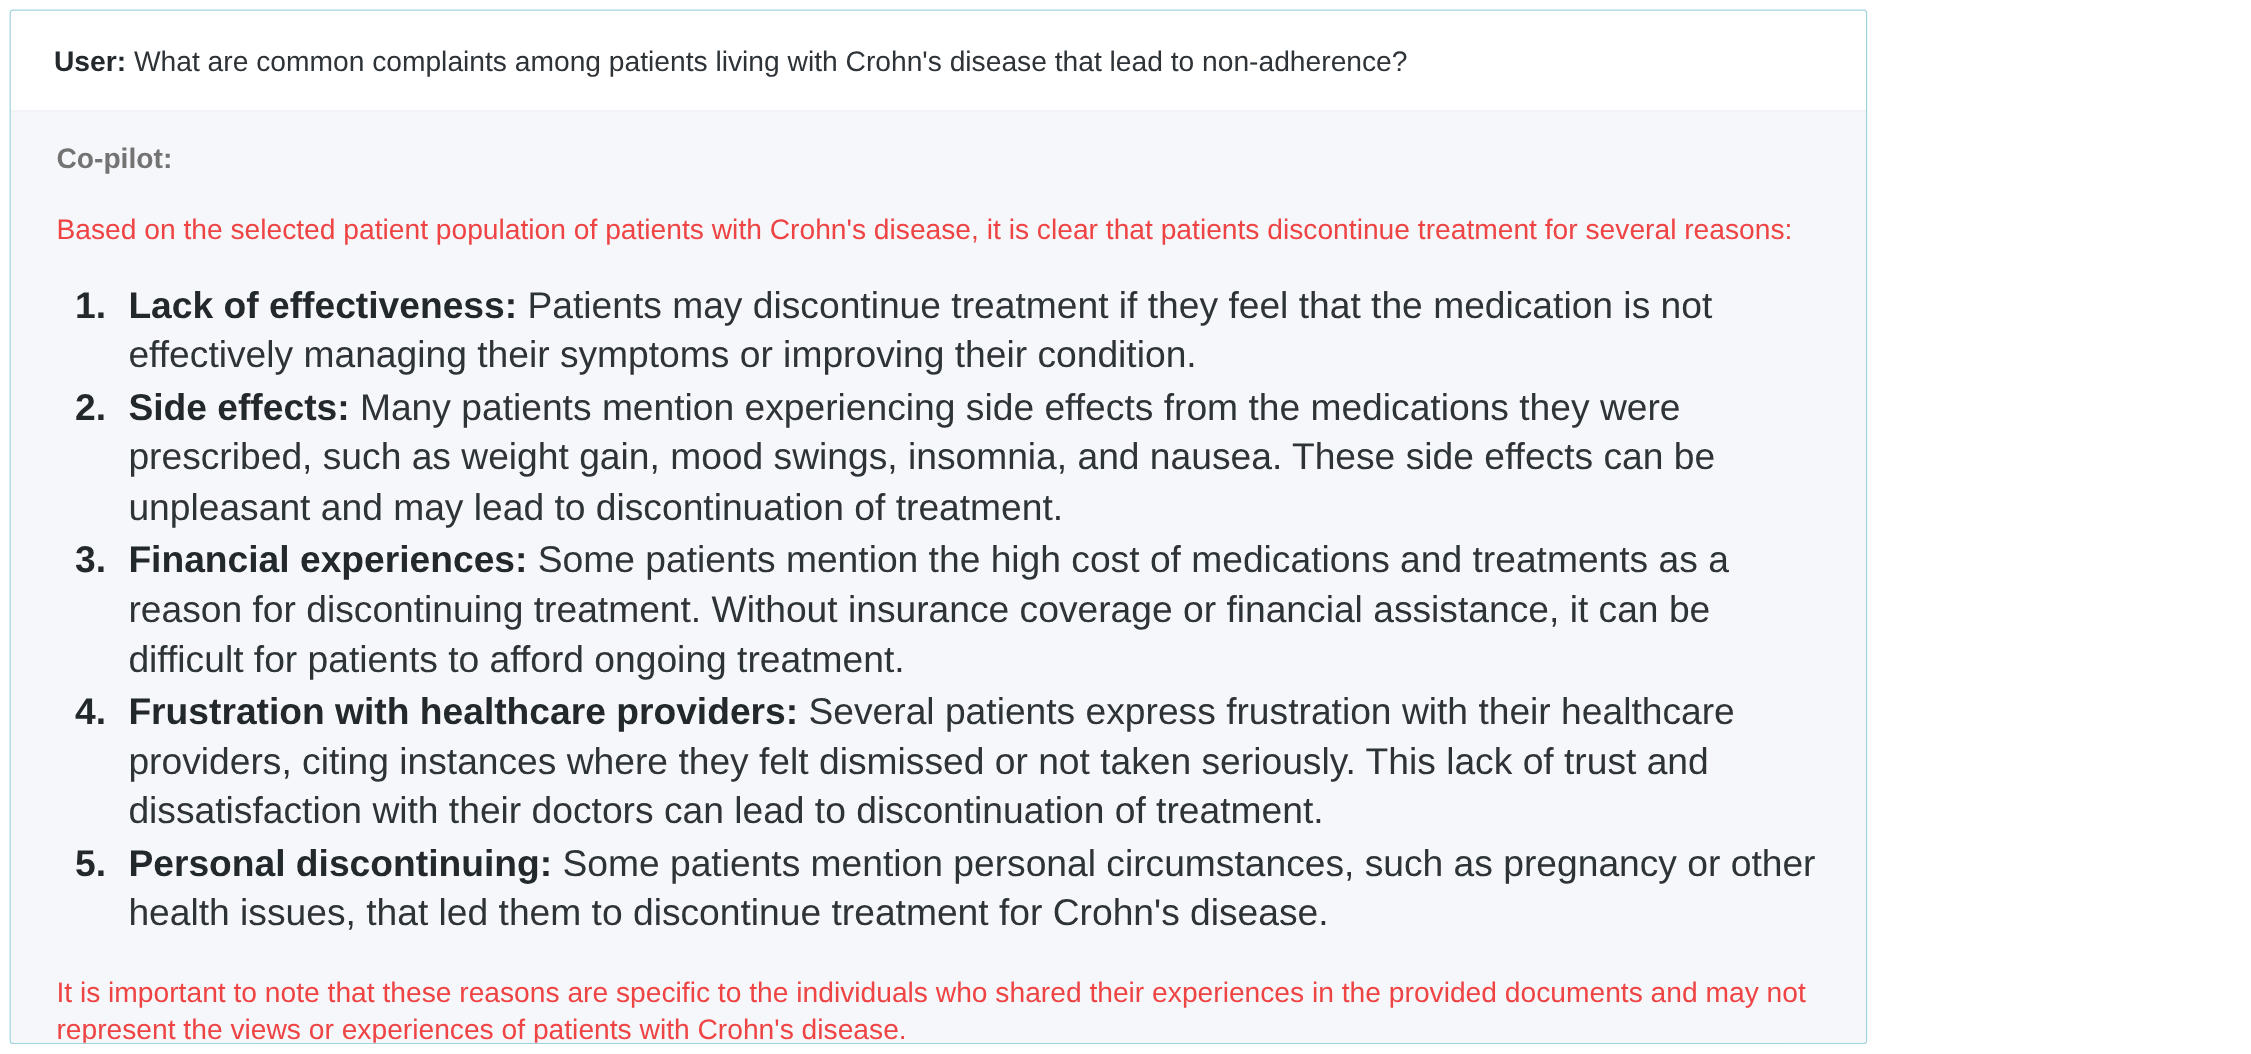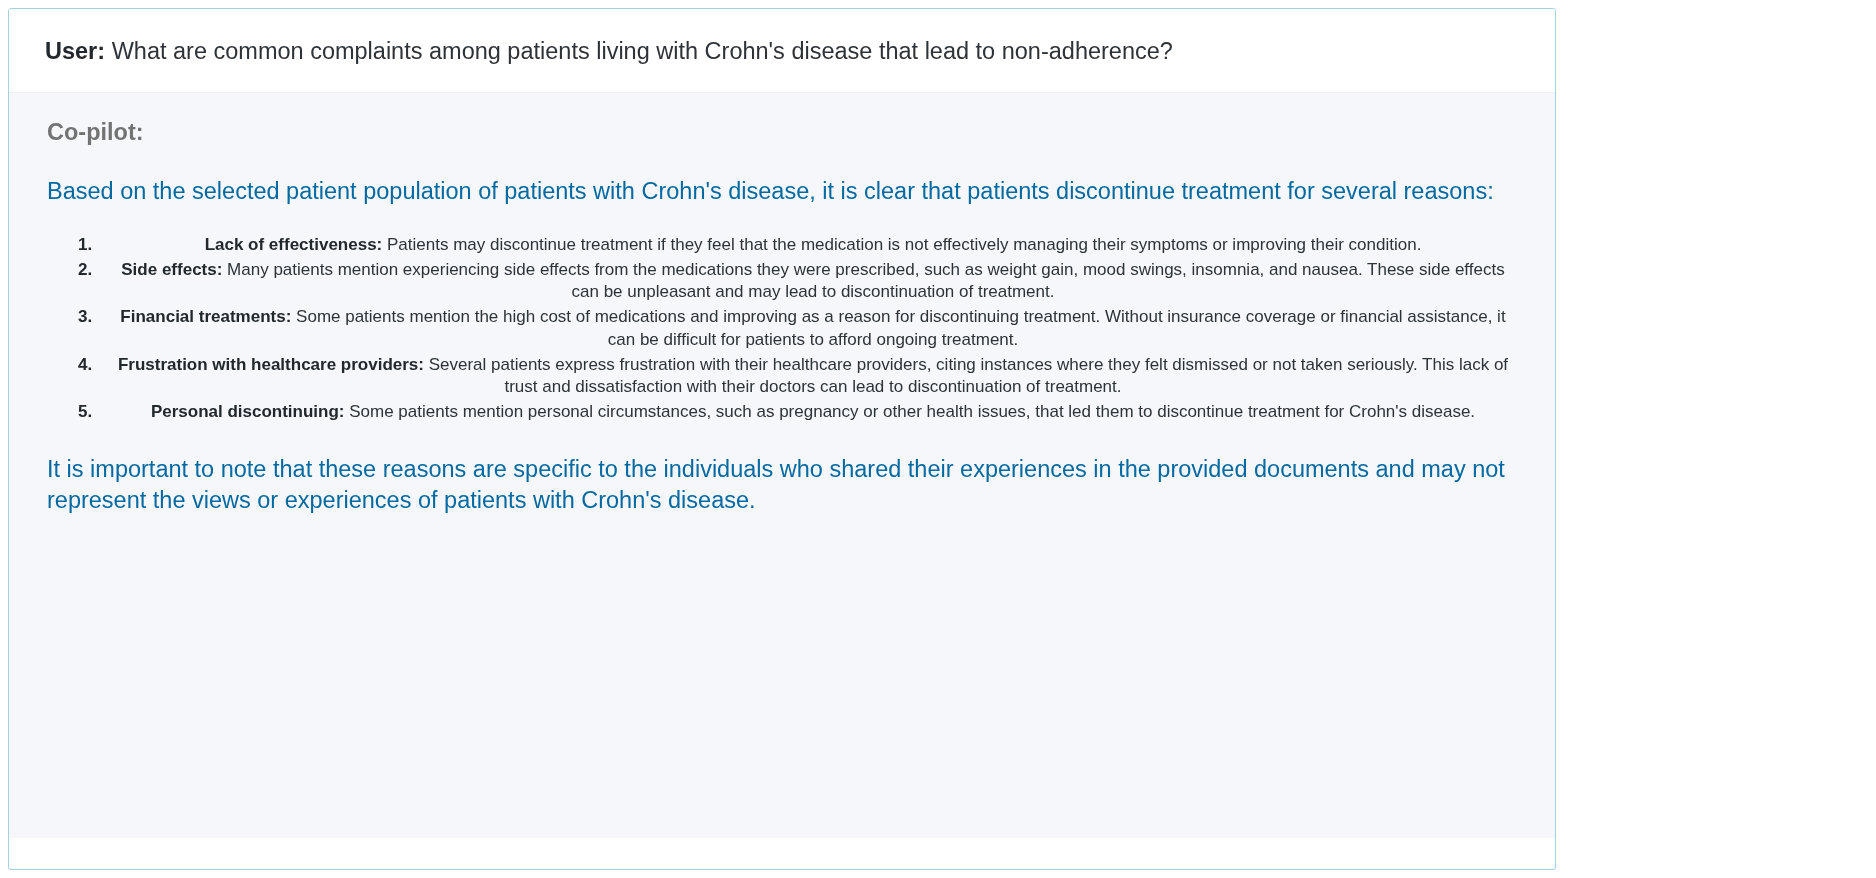--- a/index.html
+++ b/index.html
@@ -51,37 +51,36 @@
   }
   .assistant-label {
     font-size: 23.5px;
     font-weight: bold;
     color: #737373;
     margin: 0 0 30px 2px;
   }
   .para {
     font-size: 23.5px;
     line-height: 1.34;
-    color: #0369a1;
+    color: #ef4444;
     margin: 0 0 26px 2px;
     max-width: 1790px;
   }
   ol.reasons {
     margin: 0 0 0 0;
     padding: 0 0 0 52px;
     list-style-position: outside;
   }
   ol.reasons > li {
-    font-size: 17px;
+    font-size: 31px;
     line-height: 1.34;
     color: #2e3338;
     margin: 0 0 2px 0;
     padding-left: 10px;
     max-width: 1760px;
-    text-align: center;
   }
   ol.reasons > li::marker {
     font-weight: bold;
     color: #23282d;
   }
   ol.reasons b {
     font-weight: bold;
     color: #23282d;
   }
   .closing {
@@ -107,21 +106,21 @@
       <p class="para">Based on the selected patient population of patients with Crohn's disease, it is clear that patients discontinue treatment for several reasons:</p>
 
       <ol class="reasons">
         <li>
           <b>Lack of effectiveness:</b><span> Patients may discontinue treatment if they feel that the medication is not effectively managing their symptoms or improving their condition.</span>
         </li>
         <li>
           <b>Side effects:</b><span> Many patients mention experiencing side effects from the medications they were prescribed, such as weight gain, mood swings, insomnia, and nausea. These side effects can be unpleasant and may lead to discontinuation of treatment.</span>
         </li>
         <li>
-          <b>Financial treatments:</b><span> Some patients mention the high cost of medications and improving as a reason for discontinuing treatment. Without insurance coverage or financial assistance, it can be difficult for patients to afford ongoing treatment.</span>
+          <b>Financial experiences:</b><span> Some patients mention the high cost of medications and treatments as a reason for discontinuing treatment. Without insurance coverage or financial assistance, it can be difficult for patients to afford ongoing treatment.</span>
         </li>
         <li>
           <b>Frustration with healthcare providers:</b><span> Several patients express frustration with their healthcare providers, citing instances where they felt dismissed or not taken seriously. This lack of trust and dissatisfaction with their doctors can lead to discontinuation of treatment.</span>
         </li>
         <li>
           <b>Personal discontinuing:</b><span> Some patients mention personal circumstances, such as pregnancy or other health issues, that led them to discontinue treatment for Crohn's disease.</span>
         </li>
       </ol>
 
       <p class="para closing">It is important to note that these reasons are specific to the individuals who shared their experiences in the provided documents and may not represent the views or experiences of patients with Crohn's disease.</p>

